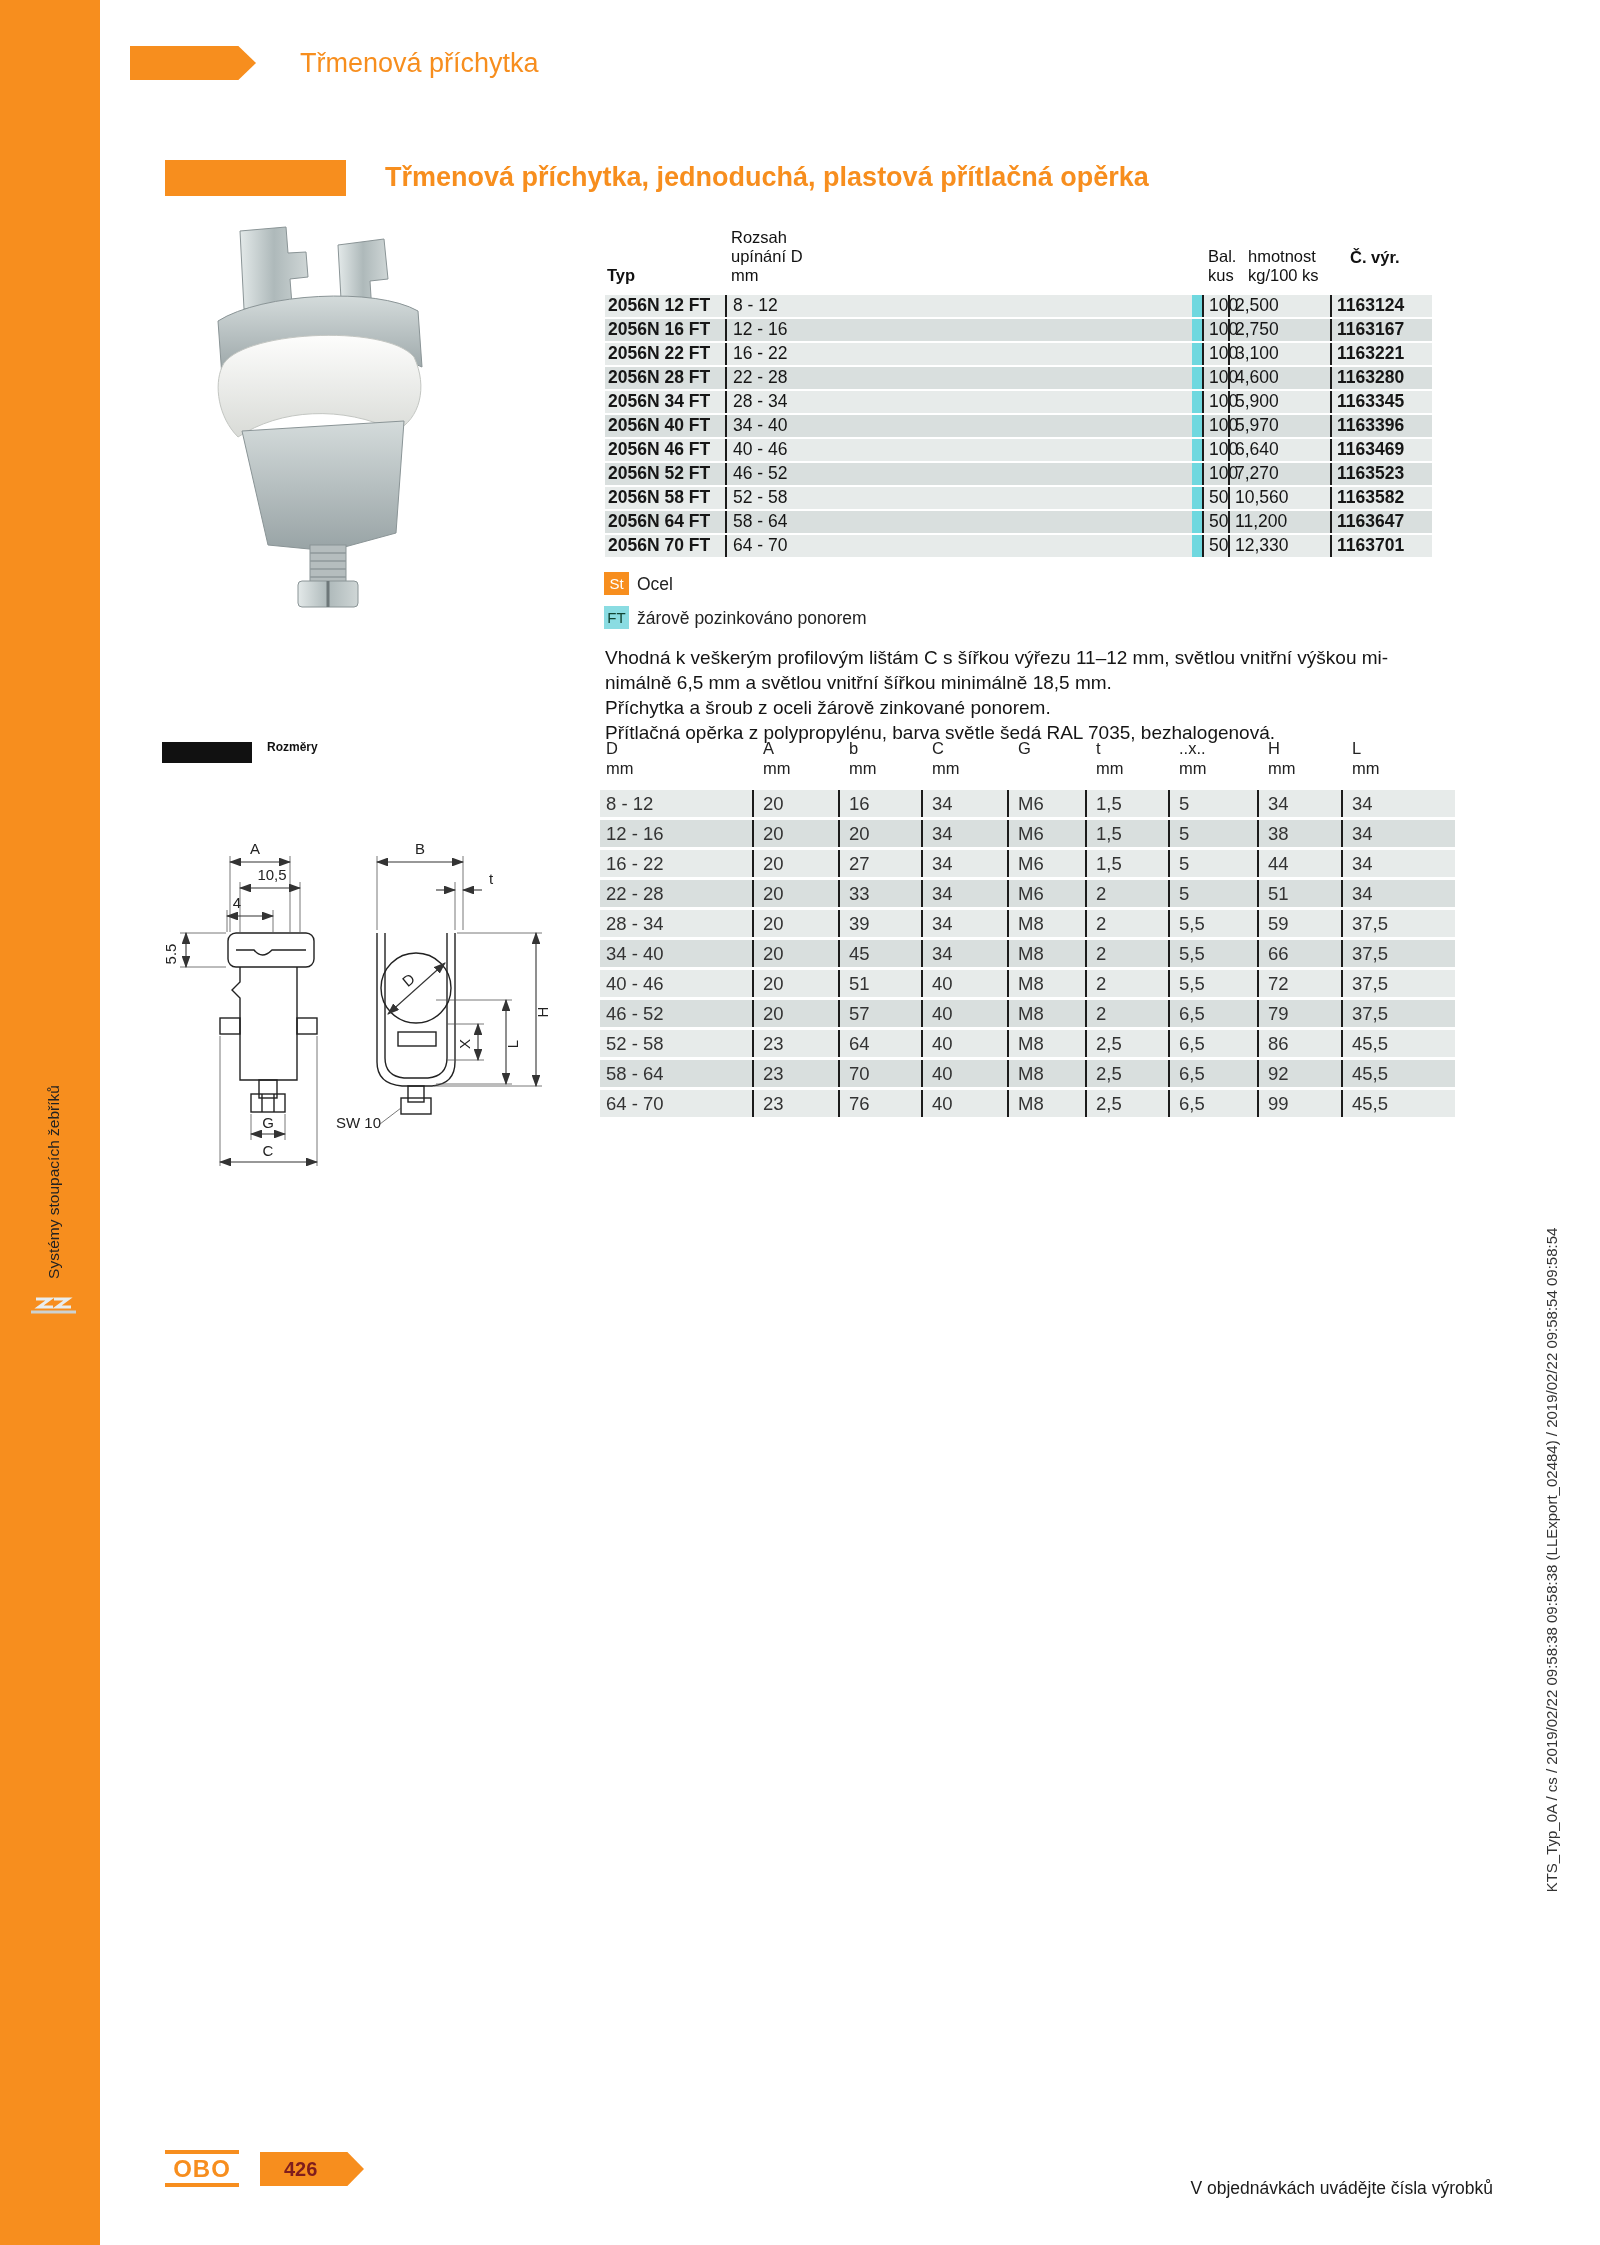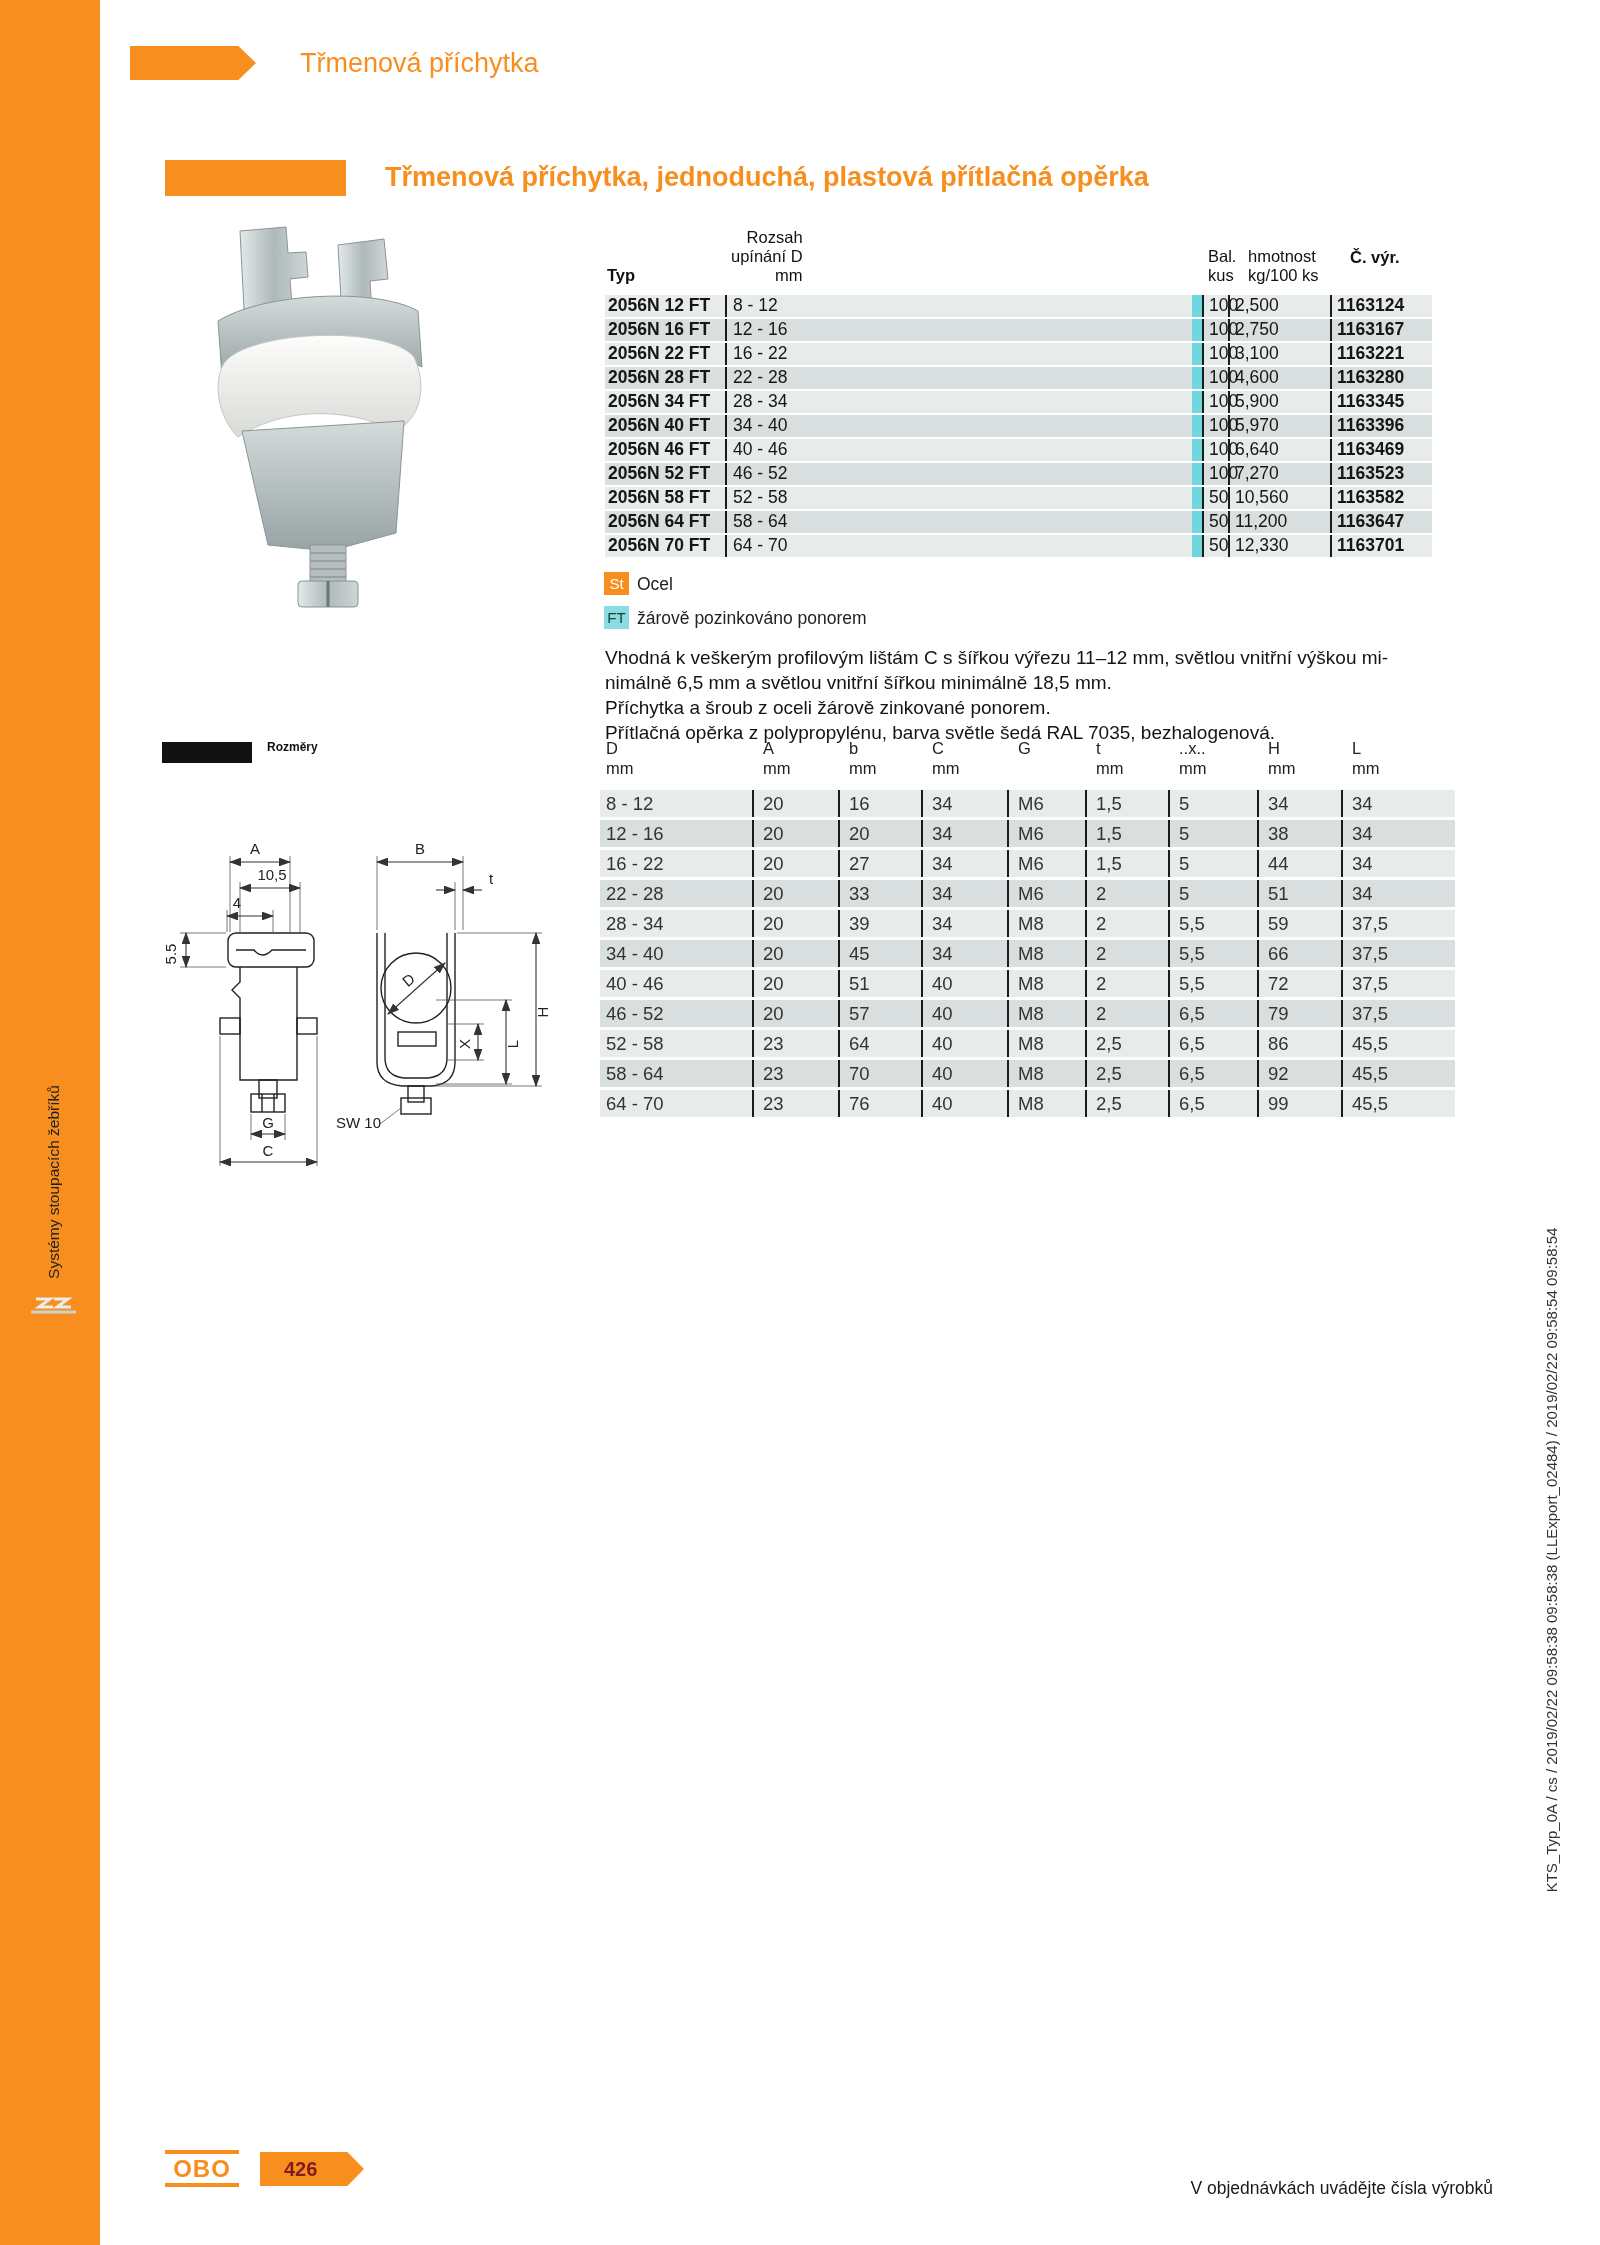--- a/index.html
+++ b/index.html
@@ -128,21 +128,21 @@
     <path d="M48,106 C92,78 206,72 248,96 L252,152 C204,128 94,134 52,162 Z" fill="url(#met2)" stroke="#8a9496"></path>
     <path d="M52,152 C66,116 216,108 244,142 C258,172 250,204 226,216 C172,190 110,194 68,222 C48,202 44,170 52,152 Z" fill="url(#plast)" stroke="#c3c6c2"></path>
     <polygon points="72,216 234,206 226,318 160,336 98,330" fill="url(#met2)" stroke="#8a9496"></polygon>
     <rect x="140" y="330" width="36" height="40" fill="#b5bdbe" stroke="#8a9496"></rect>
     <path d="M140,338 h36 M140,346 h36 M140,354 h36 M140,362 h36" stroke="#8e989a" stroke-width="1.4"></path>
     <rect x="128" y="366" width="60" height="26" rx="4" fill="url(#met)" stroke="#8a9496"></rect>
     <line x1="158" y1="366" x2="158" y2="392" stroke="#6d7779" stroke-width="3"></line>
   </svg>
 
   <div class="abs t1hdr b" style="left:607px;top:266px;">Typ</div>
-  <div class="abs t1hdr" style="left:731px;top:228px;text-align:right;">
+  <div class="abs t1hdr" style="left:731px;top:228px;">
     <div>Rozsah</div>
     <div>upínání D</div>
     <div>mm</div>
   </div>
   <div class="abs t1hdr" style="left:1208px;top:247px;">
     <div>Bal.</div>
     <div>kus</div>
   </div>
   <div class="abs t1hdr" style="left:1248px;top:247px;">
     <div>hmotnost</div>

